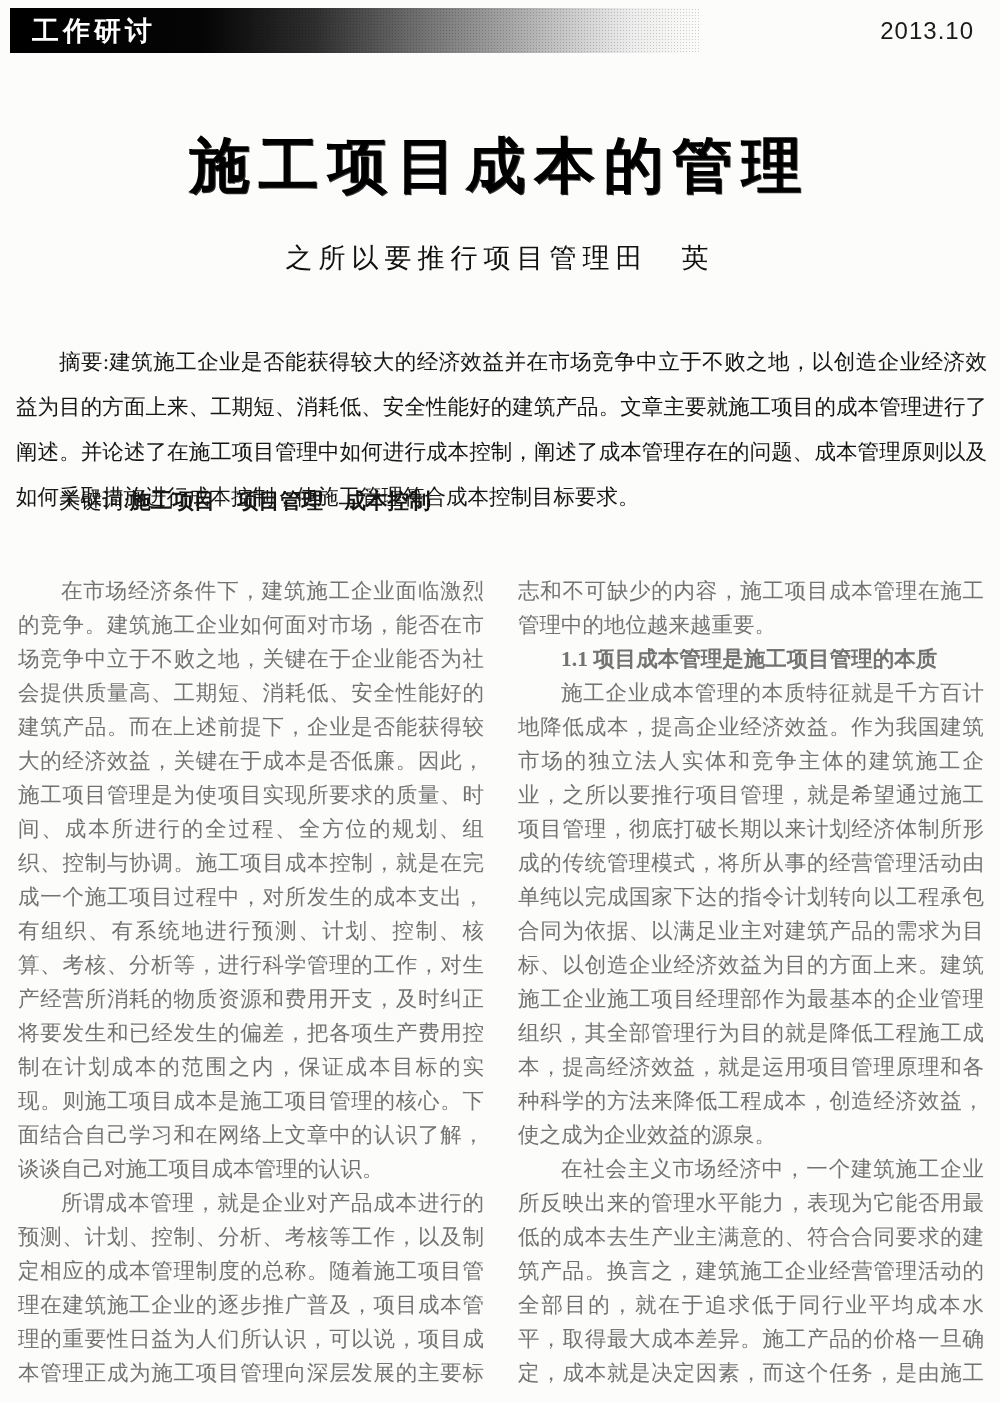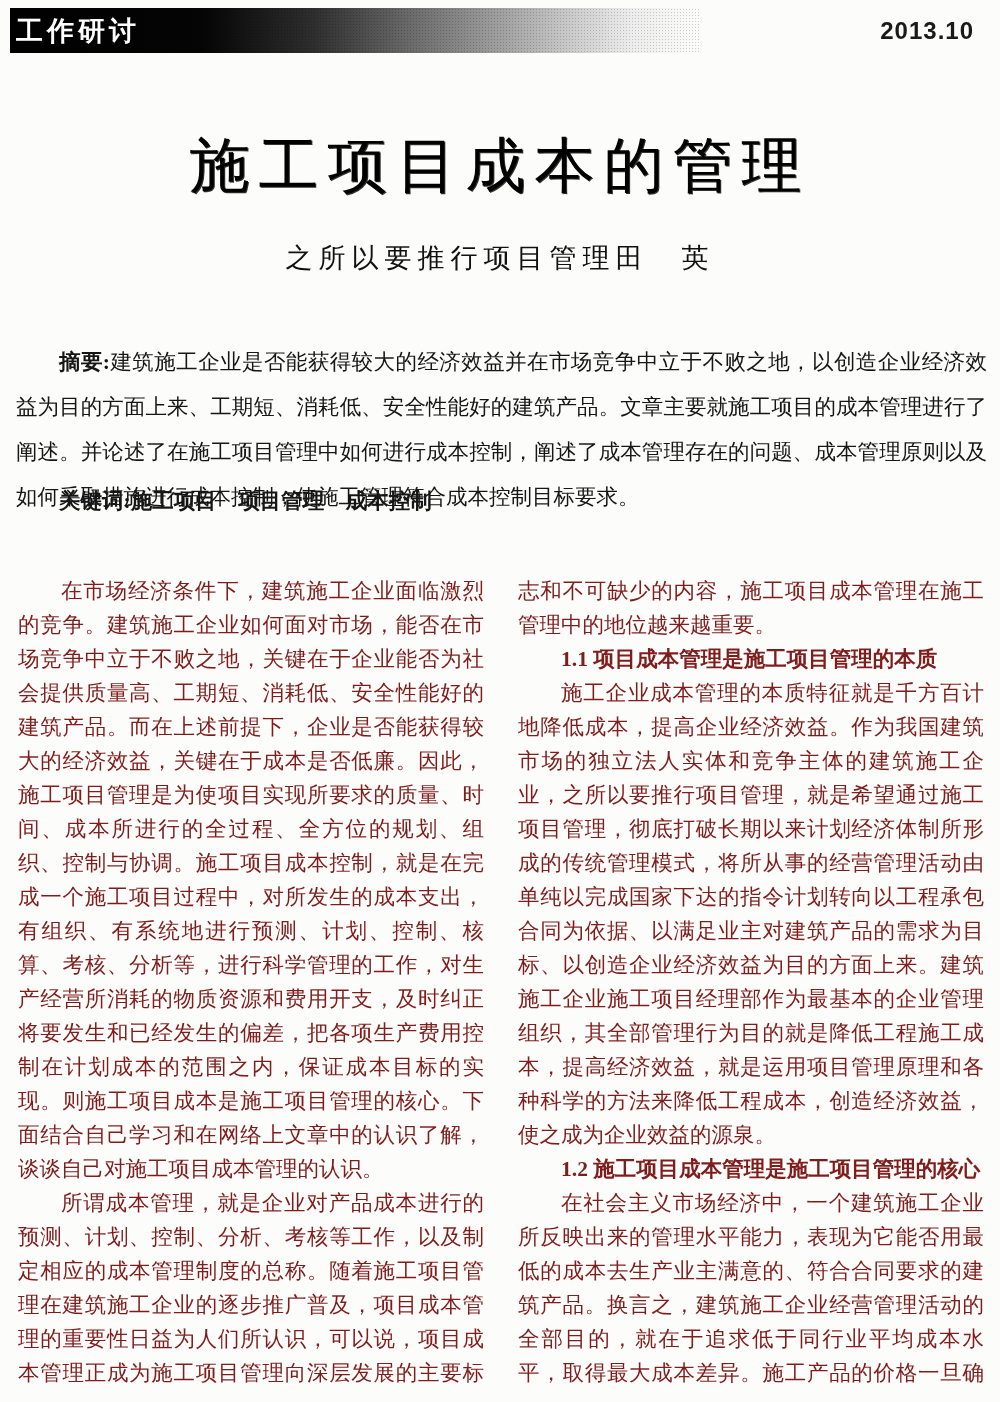--- a/index.html
+++ b/index.html
@@ -20,46 +20,46 @@
     width: 690px; height: 45px;
     background-image:
       radial-gradient(rgba(0,0,0,0.18) 1px, transparent 1px),
       linear-gradient(to right,
         #000000 0%, #050505 28%, #2e2e2e 44%,
         #6a6a6a 58%, #9b9b9b 70%, #c9c9c9 81%,
         #ececec 90%, rgba(255,255,255,0) 100%);
     background-size: 3px 3px, 100% 100%;
     display: flex;
     align-items: center;
-    padding-left: 6px;
+    padding-left: 22px;
   }
   .section-label {
     color: #ffffff;
     font-family: "Liberation Sans", sans-serif;
     font-weight: bold;
     font-size: 27px;
     letter-spacing: 4px;
     text-shadow: 1px 1px 0 #000;
   }
   .issue {
     position: absolute;
     right: 26px; top: 17px;
     font-family: "Liberation Sans", sans-serif;
-    font-weight: bold;
+    font-weight: normal;
     font-size: 24px;
     color: #1a1a1a;
     letter-spacing: 1px;
   }
   
   .title {
     position: absolute;
     top: 126px; left: 0; right: 0;
     text-align: center;
     font-family: "DejaVu Sans", sans-serif;
-    font-weight: 400;
+    font-weight: 700;
     font-size: 60px;
     letter-spacing: 9px;
     color: #000;
     text-shadow: 1px 1px 0 #333;
   }
   .byline {
     position: absolute;
     top: 240px; left: 0; right: 0;
     text-align: center;
     font-size: 27px;
@@ -70,41 +70,41 @@
   
   .abstract {
     position: absolute;
     top: 340px; left: 16px; right: 13px;
     font-size: 21.5px;
     line-height: 45px;
     text-align: justify;
     text-justify: inter-ideograph;
     text-indent: 2em;
   }
-  .abstract .label, .keywords .label { font-weight: bold; }
+  .abstract .label, .keywords .label { font-weight: normal; }
   .keywords {
     position: absolute;
     top: 486px; left: 16px; right: 29px;
     font-size: 21.5px;
     font-weight: bold;
     text-indent: 2em;
   }
   
   .columns {
     position: absolute;
     top: 574px; left: 18px;
     width: 966px; height: 826px;
     column-count: 2;
     column-gap: 34px;
     column-fill: auto;
     font-size: 21.5px;
     line-height: 34px;
     text-align: justify;
     text-justify: inter-ideograph;
-    color: #7f1d1d;
+    color: #737373;
   }
   .columns p, .columns h2, .columns h3 {
     margin: 0;
     text-indent: 2em;
     font-size: inherit;
     line-height: inherit;
   }
   .columns h2, .columns h3 { font-weight: bold; }
 </style>
 </head>
@@ -130,17 +130,16 @@
 
   <p class="keywords">
     <span class="label">关键词:</span><span>施工项目　项目管理　成本控制</span>
   </p>
 
   <div class="columns">
     <p>在市场经济条件下，建筑施工企业面临激烈的竞争。建筑施工企业如何面对市场，能否在市场竞争中立于不败之地，关键在于企业能否为社会提供质量高、工期短、消耗低、安全性能好的建筑产品。而在上述前提下，企业是否能获得较大的经济效益，关键在于成本是否低廉。因此，施工项目管理是为使项目实现所要求的质量、时间、成本所进行的全过程、全方位的规划、组织、控制与协调。施工项目成本控制，就是在完成一个施工项目过程中，对所发生的成本支出，有组织、有系统地进行预测、计划、控制、核算、考核、分析等，进行科学管理的工作，对生产经营所消耗的物质资源和费用开支，及时纠正将要发生和已经发生的偏差，把各项生产费用控制在计划成本的范围之内，保证成本目标的实现。则施工项目成本是施工项目管理的核心。下面结合自己学习和在网络上文章中的认识了解，谈谈自己对施工项目成本管理的认识。</p>
     <p>所谓成本管理，就是企业对产品成本进行的预测、计划、控制、分析、考核等工作，以及制定相应的成本管理制度的总称。随着施工项目管理在建筑施工企业的逐步推广普及，项目成本管理的重要性日益为人们所认识，可以说，项目成本管理正成为施工项目管理向深层发展的主要标志和不可缺少的内容，施工项目成本管理在施工管理中的地位越来越重要。</p>
     <h3>1.1 项目成本管理是施工项目管理的本质</h3>
     <p>施工企业成本管理的本质特征就是千方百计地降低成本，提高企业经济效益。作为我国建筑市场的独立法人实体和竞争主体的建筑施工企业，之所以要推行项目管理，就是希望通过施工项目管理，彻底打破长期以来计划经济体制所形成的传统管理模式，将所从事的经营管理活动由单纯以完成国家下达的指令计划转向以工程承包合同为依据、以满足业主对建筑产品的需求为目标、以创造企业经济效益为目的方面上来。建筑施工企业施工项目经理部作为最基本的企业管理组织，其全部管理行为目的就是降低工程施工成本，提高经济效益，就是运用项目管理原理和各种科学的方法来降低工程成本，创造经济效益，使之成为企业效益的源泉。</p>
-    <h3>1.2 施工项目成本管理是施工项目管理的核心</h3>
     <p>在社会主义市场经济中，一个建筑施工企业所反映出来的管理水平能力，表现为它能否用最低的成本去生产业主满意的、符合合同要求的建筑产品。换言之，建筑施工企业经营管理活动的全部目的，就在于追求低于同行业平均成本水平，取得最大成本差异。施工产品的价格一旦确定，成本就是决定因素，而这个任务，是由施工项目来完成的，要完成这个任务，没有以成本管理为核心的全部有效率的管理活动，其结果难以想象。</p>
   </div>
 
 </div>
 
 </body></html>

